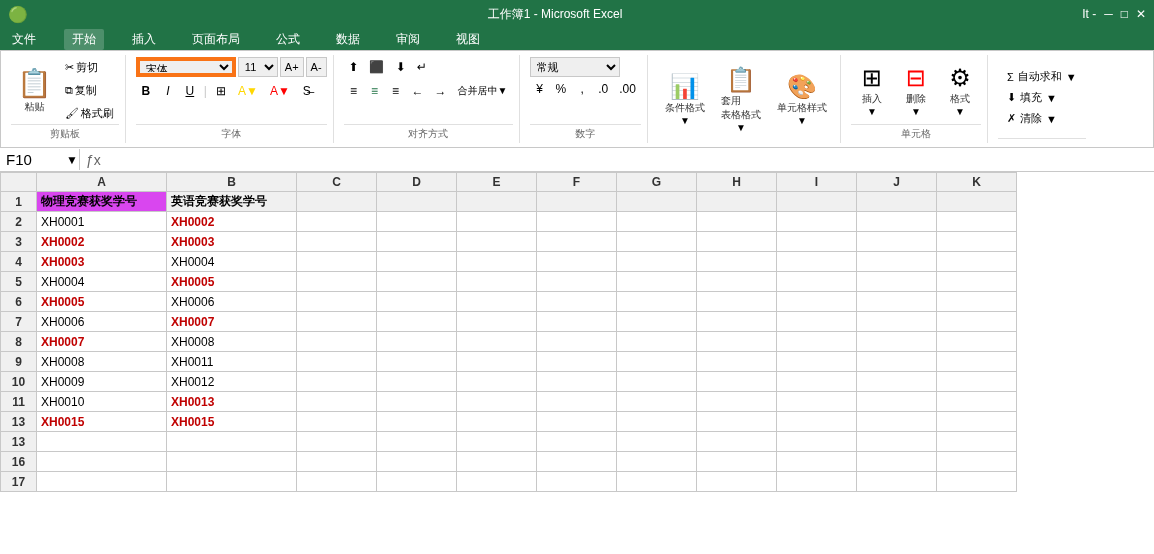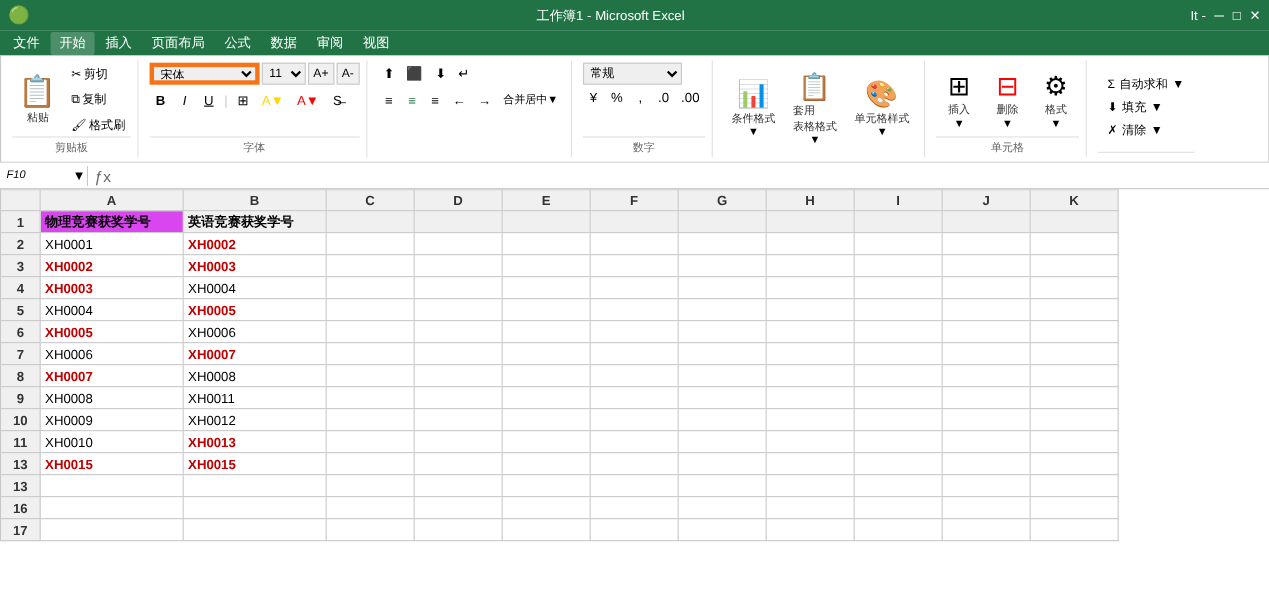--- a/index.html
+++ b/index.html
@@ -21,21 +21,21 @@
     .title-bar-right { display: flex; align-items: center; gap: 8px; font-size: 12px; }
 
     
     .menu-bar {
       background: #217346;
       color: white;
       height: 22px;
       display: flex;
       align-items: center;
       padding: 0 4px;
-      gap: 2px;
+      gap: 20px;
       font-size: 12px;
     }
     .menu-item {
       padding: 2px 8px;
       cursor: pointer;
       border-radius: 2px;
     }
     .ribbon-content {
       background: white;
       border: 1px solid #c8c8c8;
@@ -134,23 +134,22 @@
       width: 80px;
       border-right: 1px solid #c8c8c8;
       padding: 2px 6px;
       font-size: 12px;
       display: flex;
       align-items: center;
     }
     .cell-ref-input {
       border: none;
       outline: none;
-      font-size: 10px;
+      font-size: 15px;
       width: 60px;
-      font-style: italic;
     }
     .formula-icon {
       padding: 0 6px;
       font-size: 14px;
       color: #666;
       cursor: pointer;
     }
     .formula-input {
       flex: 1;
       border: none;
@@ -350,20 +349,21 @@
       </div>
       <div class="align-row">
         <button class="fmt-btn">≡</button>
         <button class="fmt-btn" style="color:#217346;">≡</button>
         <button class="fmt-btn">≡</button>
         <button class="fmt-btn">←</button>
         <button class="fmt-btn">→</button>
         <button class="fmt-btn" title="合并后居中" style="font-size:10px;">合并居中▼</button>
       </div>
     </div>
+    <div class="ribbon-group-label">对齐方式</div>
   </div>
 
   <div class="ribbon-group" style="min-width:110px;">
     <div class="ribbon-group-content" style="flex-direction:column;align-items:flex-start;">
       <select class="num-format-select">
         <option>常规</option>
       </select>
       <div class="num-btn-row">
         <button class="fmt-btn" title="货币">¥</button>
         <button class="fmt-btn">%</button>

